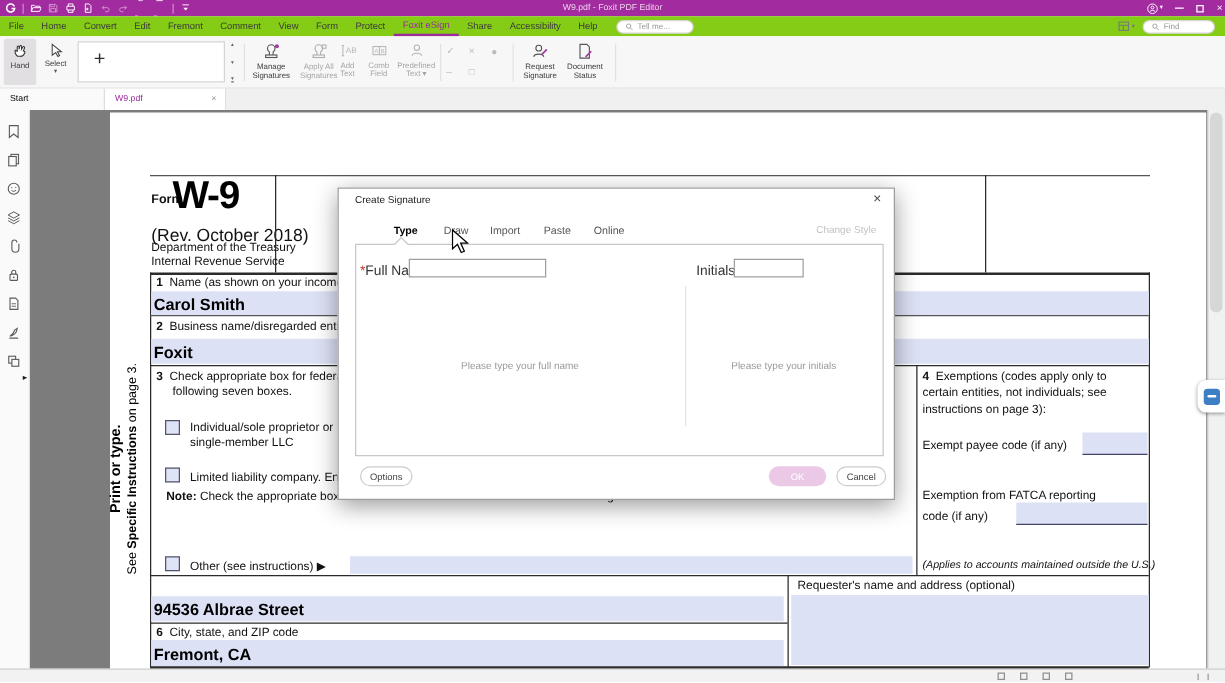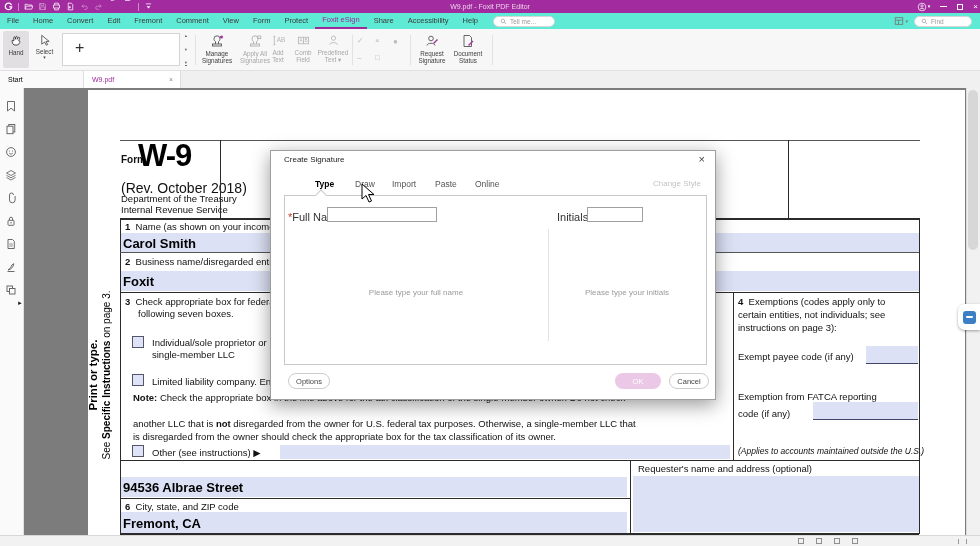--- a/index.html
+++ b/index.html
@@ -14,21 +14,21 @@
   .dim{opacity:.5}
   .qat-sep{width:1px;height:8px;background:rgba(255,255,255,.45)}
   .win-title{left:0;top:0;width:980px;height:13px;text-align:center;font-size:7px;line-height:13px;color:#ecd2ea}
   .winctl{position:absolute;right:2px;top:0;height:13px;display:flex;align-items:center;gap:10px;color:#fff}
   .ctl-min{width:7px;height:1px;background:#fff}
   .ctl-max{width:6px;height:6px;border:1px solid #fff}
   .ctl-x{font-size:8px;line-height:13px;color:#fff}
   .caret{font-size:5px;color:#fff;line-height:5px}
 
   
-  .menubar{left:0;top:13px;width:980px;height:16px;background:#5eead4;display:flex;align-items:center}
+  .menubar{left:0;top:13px;width:980px;height:16px;background:#84cc16;display:flex;align-items:center}
   .menu-item{font-size:7.5px;color:#3b3b3b;padding:0 7px;height:16px;line-height:16px;white-space:nowrap}
   .menu-item.active{color:#9c2a99;font-weight:normal;border-bottom:2px solid #9c2a99;line-height:14px}
   .pill{display:flex;align-items:center;gap:3px;border:1px solid #d8d4d8;border-radius:7px;height:11px;padding:0 6px;color:#9a9a9a;font-size:6.5px;background:#fff}
   .mb-right{position:absolute;right:8px;top:13px;height:16px;display:flex;align-items:center;gap:6px}
 
   
   .ribbon{left:0;top:29px;width:980px;height:42px;background:#f8f7f8;border-bottom:1px solid #e2e1e2}
   .rbtn{position:absolute;display:flex;flex-direction:column;align-items:center;justify-content:flex-start;padding-top:3px}
   .rlabel{font-size:6.3px;color:#3d3d3d;text-align:center;line-height:7.2px;margin-top:2px}
   .sep{position:absolute;width:1px;height:30px;top:6px;background:#e3e2e3}
@@ -406,22 +406,20 @@
       <div class="flabel" style="left:50px;top:218px">following seven boxes.</div>
 
       <div class="cb" style="left:44px;top:246px"></div>
       <div class="flabel" style="left:64px;top:247px">Individual/sole proprietor or</div>
       <div class="flabel" style="left:64px;top:259px">single-member LLC</div>
 
       <div class="cb" style="left:44px;top:284px"></div>
       <div class="smalltxt" style="left:64px;top:286px;width:578px">Limited liability company. Enter the tax classification (C=C corporation, S=S corporation, P=Partnership) ▶</div>
 
       <div class="smalltxt" style="left:45px;top:302px;width:598px"><span class="fnum">Note:</span><span> Check the appropriate box in the line above for the tax classification of the single-member owner. Do not check</span></div>
-      <div class="smalltxt" style="left:45px;top:328px;width:598px"><span>another LLC that is </span><span class="fnum">not</span><span> disregarded from the owner for U.S. federal tax purposes. Otherwise, a single-member LLC that</span></div>
-      <div class="smalltxt" style="left:45px;top:341px;width:598px">is disregarded from the owner should check the appropriate box for the tax classification of its owner.</div>
 
       <div class="cb" style="left:44px;top:355px"></div>
       <div class="flabel" style="left:64px;top:357px">Other (see instructions) ▶</div>
       <div class="field" style="left:192px;top:355px;width:450px;height:14px"></div>
 
       <div class="flabel" style="left:650px;top:206px"><span class="fnum">4</span>&nbsp;&nbsp;<span>Exemptions (codes apply only to</span></div>
       <div class="flabel" style="left:650px;top:219px">certain entities, not individuals; see</div>
       <div class="flabel" style="left:650px;top:232px">instructions on page 3):</div>
       <div class="flabel" style="left:650px;top:261px">Exempt payee code (if any)</div>
       <div class="field ufield" style="left:778px;top:256px;width:52px;height:18px"></div>

